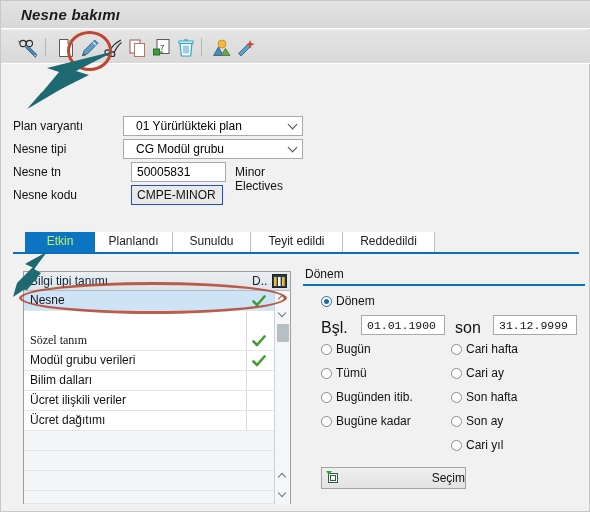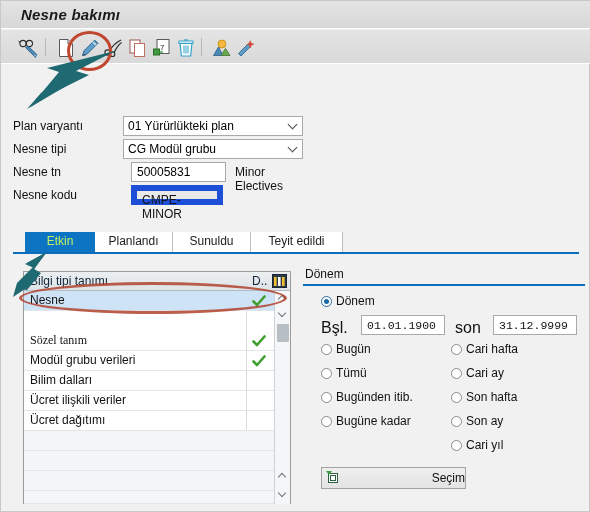--- a/index.html
+++ b/index.html
@@ -52,21 +52,21 @@
   .form { position: absolute; left: 12px; top: 115px; }
   .form-row { position: relative; height: 21px; margin-bottom: 2px; }
   .form-label {
     position: absolute; left: 0; top: 3px; width: 110px;
     font-size: 12px; color: #111;
   }
   .sel {
     position: absolute; left: 110px; top: 0; width: 180px; height: 20px;
     background: #fff; border: 1px solid #a9a9a9;
     box-sizing: border-box; font-size: 12px;
-    padding: 2px 18px 0 4px;
+    padding: 2px 18px 0 12px;
     white-space: nowrap; overflow: hidden;
   }
   .chev {
     position: absolute; right: 4px; top: 4px;
     width: 9px; height: 9px;
   }
   .chev::before {
     content: ""; position: absolute; left: 0; top: 0;
     width: 6px; height: 6px;
     border-right: 1.6px solid #4d4d4d;
@@ -78,21 +78,21 @@
     background: #fff; border: 1px solid #a9a9a9;
     box-sizing: border-box; font-size: 12px;
     padding: 2px 0 0 5px;
     font-family: "Liberation Sans", sans-serif;
   }
   .side-text {
     position: absolute; left: 222px; top: 3px; font-size: 12px; color: #111;
   }
   .inp-ro {
     position: absolute; left: 118px; top: 0; width: 92px; height: 20px;
-    background: #e9e9e9; border: 6px solid #1d4ed8;
+    background: #e9e9e9; border: 1px solid #1d4ed8;
     box-sizing: border-box; font-size: 12px;
     padding: 2px 0 0 5px; color: #111;
   }
 
   
   .tabstrip {
     position: absolute; left: 12px; top: 231px; width: 566px; height: 20px;
   }
   .tab {
     position: absolute; top: 0; height: 20px;
@@ -350,20 +350,21 @@
       <div class="form-label">Nesne kodu</div>
       <div class="inp-ro">CMPE-MINOR</div>
     </div>
   </div>
 
   <div class="tabstrip">
     <div class="tab active" style="left:12px;width:70px;">Etkin</div>
     <div class="tab" style="left:82px;width:78px;">Planlandı</div>
     <div class="tab" style="left:160px;width:78px;">Sunuldu</div>
     <div class="tab" style="left:238px;width:92px;">Teyit edildi</div>
+    <div class="tab" style="left:330px;width:92px;">Reddedildi</div>
   </div>
   <div class="tabs-underline"></div>
 
   <div class="tablewrap">
 
     <div class="th-row">
       <div class="th-name">Bilgi tipi tanımı</div>
       <div class="th-d">D..</div>
       <div class="th-grid">
         <svg width="15" height="14" viewBox="0 0 15 14">

